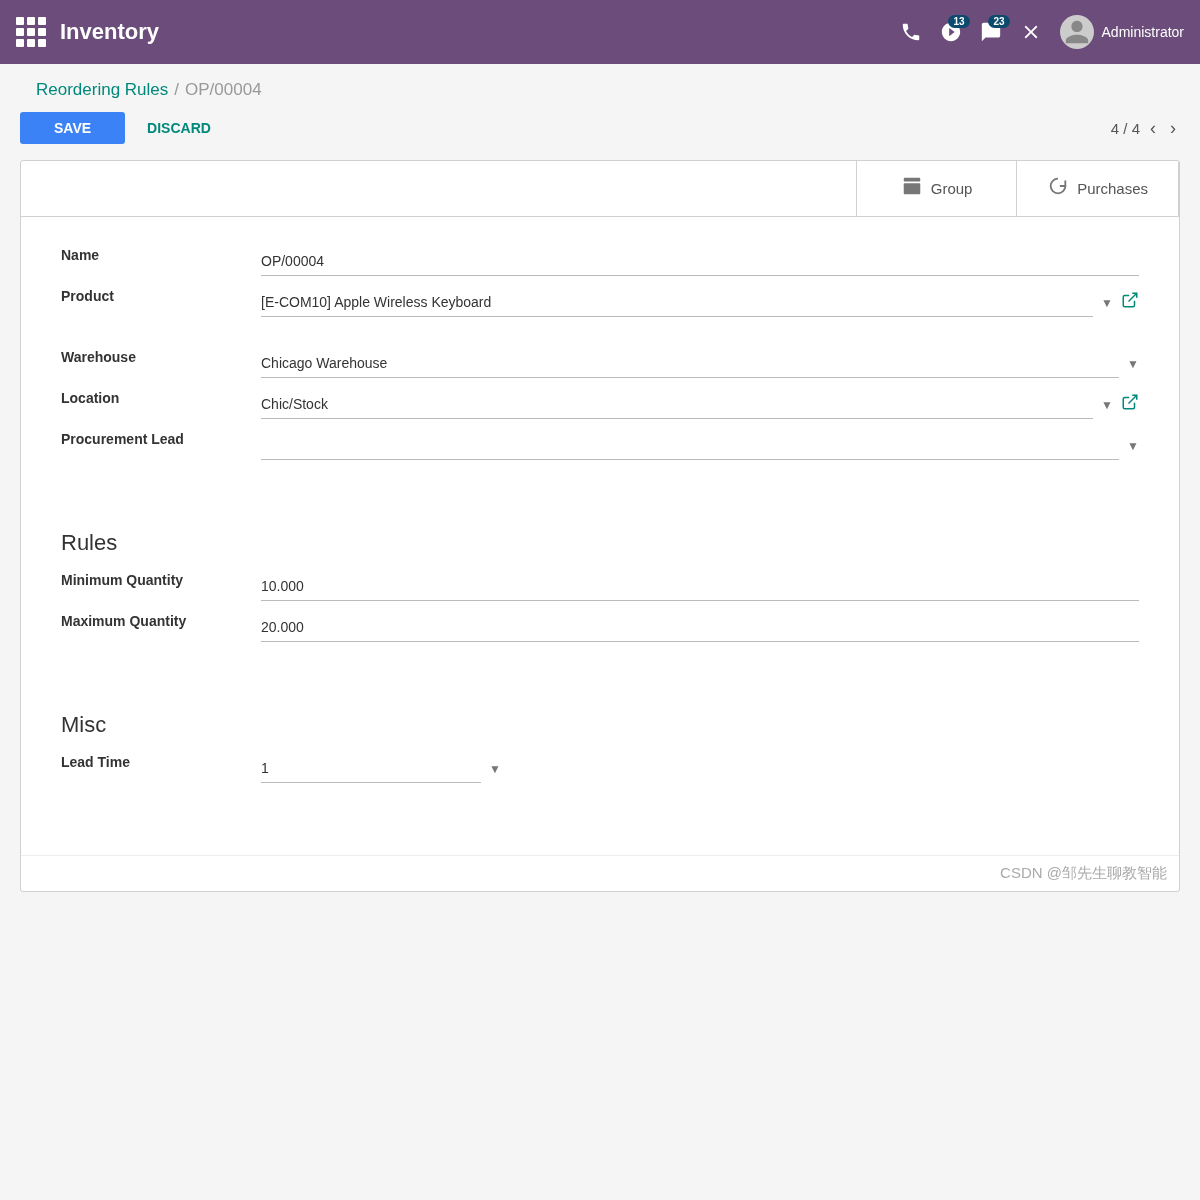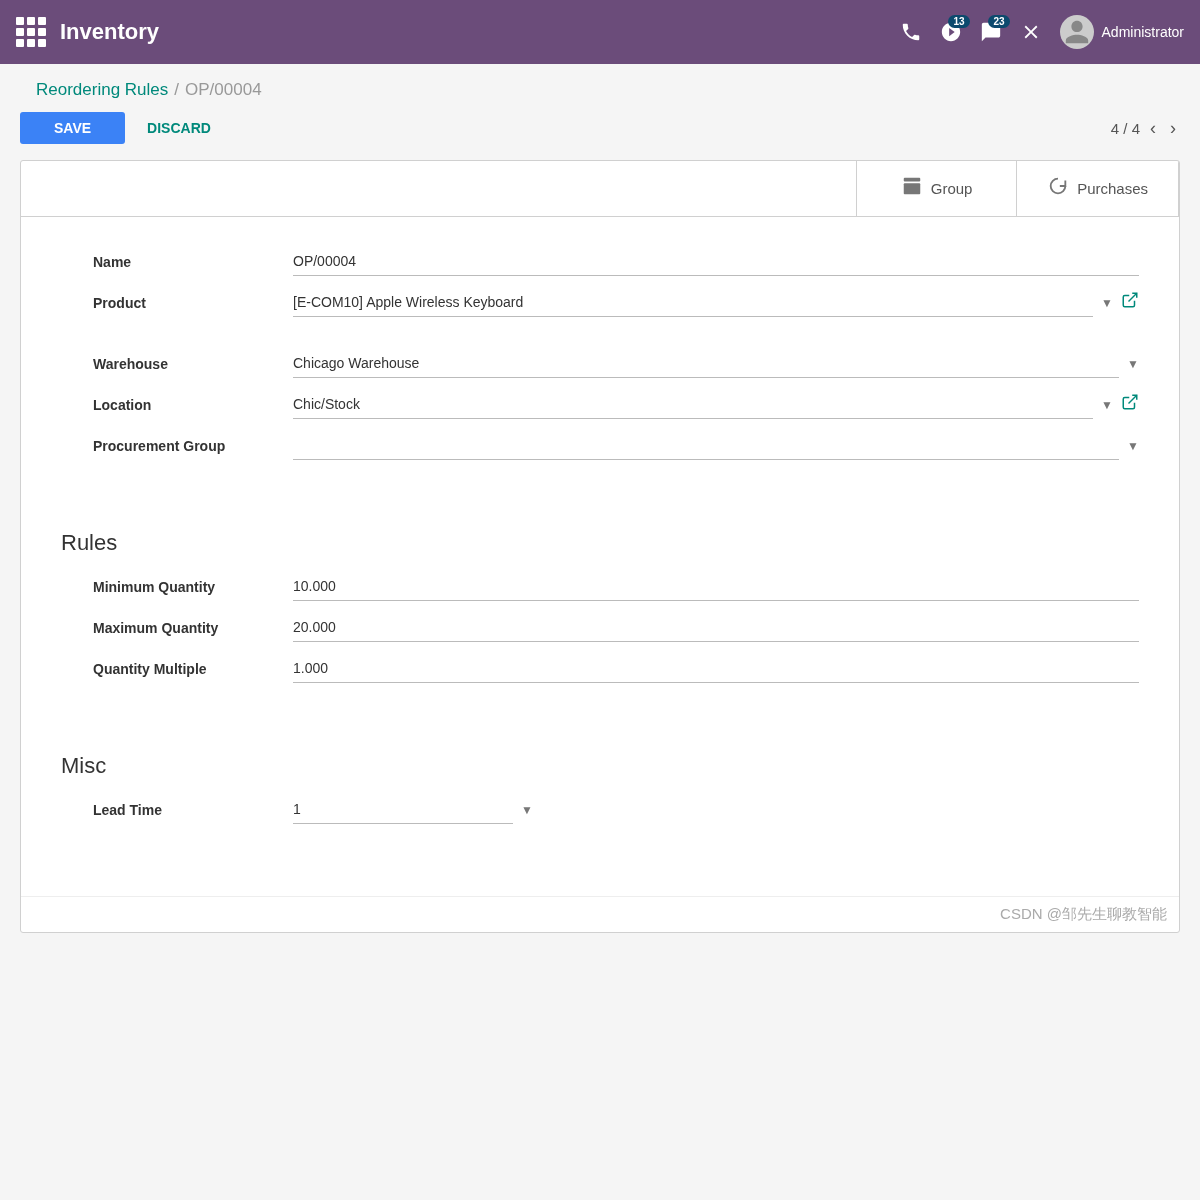--- a/index.html
+++ b/index.html
@@ -181,23 +181,22 @@
       color: #777;
     }
 
     
     .form-body {
       padding: 30px 40px;
     }
 
     .form-row {
       display: flex;
-      align-items: center;
+      align-items: flex-start;
       margin-bottom: 12px;
-      margin-left: 32px;
     }
     .form-label {
       font-weight: bold;
       width: 200px;
       flex-shrink: 0;
       color: #333;
       font-size: 14px;
     }
     .form-field {
       flex: 1;
@@ -385,21 +384,21 @@
             <svg width="18" height="18" viewBox="0 0 24 24" fill="none" stroke="#00897b" stroke-width="2">
                 <path d="M18 13v6a2 2 0 0 1-2 2H5a2 2 0 0 1-2-2V8a2 2 0 0 1 2-2h6"></path>
                 <polyline points="15 3 21 3 21 9"></polyline>
                 <line x1="10" y1="14" x2="21" y2="3"></line>
               </svg>
           </span>
         </div>
       </div>
 
       <div class="form-row">
-        <div class="form-label">Procurement Group</div>
+        <div class="form-label">Procurement Lead</div>
         <div class="form-field">
           <input class="form-input" type="text" value="" style="">
           <span class="dropdown-arrow">▼</span>
         </div>
       </div>
 
       <div class="form-section-gap"></div>
 
       <div class="section-title">Rules</div>
 
@@ -410,26 +409,20 @@
         </div>
       </div>
 
       <div class="form-row">
         <div class="form-label">Maximum Quantity</div>
         <div class="form-field">
           <input class="form-input" type="text" value="20.000" style="">
         </div>
       </div>
 
-      <div class="form-row">
-        <div class="form-label">Quantity Multiple</div>
-        <div class="form-field">
-          <input class="form-input" type="text" value="1.000" style="">
-        </div>
-      </div>
 
       <div class="form-section-gap"></div>
 
       <div class="section-title">Misc</div>
 
       <div class="form-row">
         <div class="form-label">Lead Time</div>
         <div class="form-field">
           <input class="form-input" type="text" style="max-width: 220px;" value="1">
           <span class="dropdown-arrow">▼</span>

